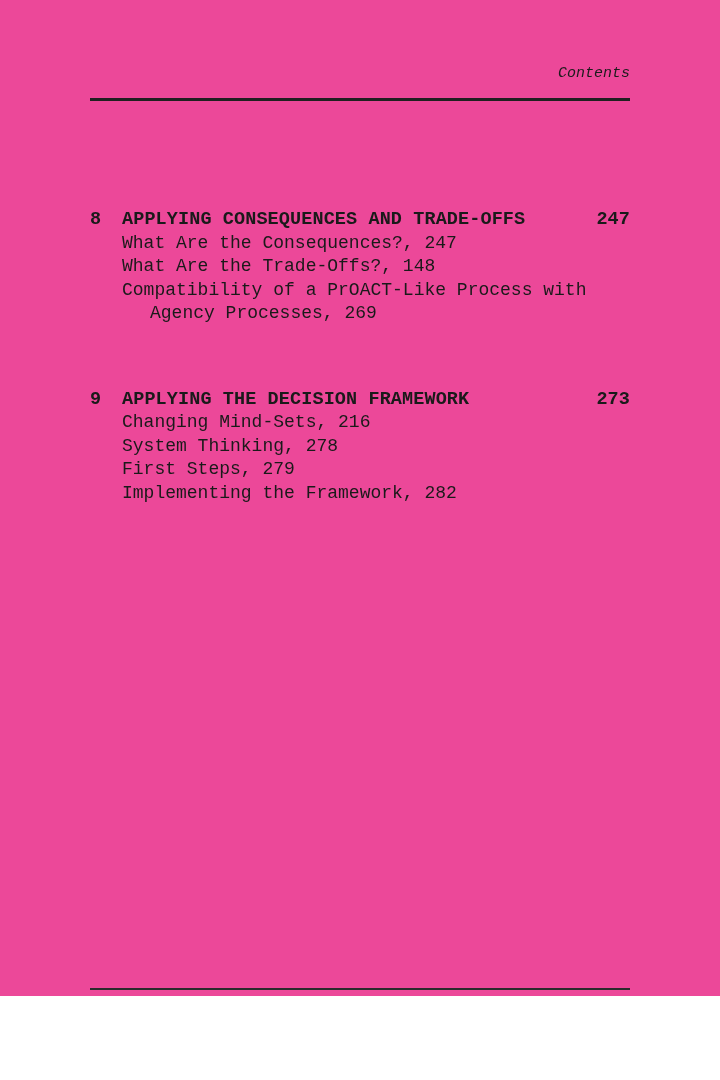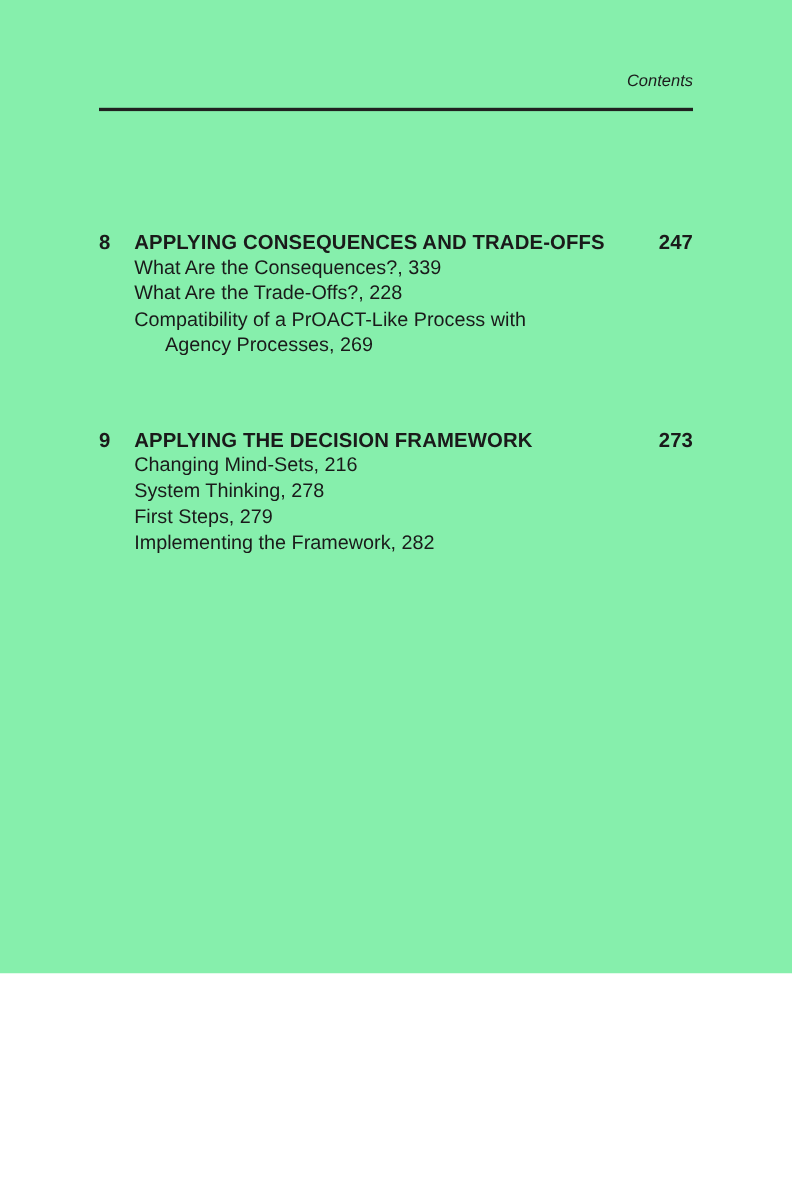--- a/index.html
+++ b/index.html
@@ -3,24 +3,24 @@
 <meta charset="utf-8">
 <style>
   html, body {
     margin: 0;
     padding: 0;
     background: #ffffff;
   }
   .page {
     position: relative;
     width: 720px;
-    height: 885px;
-    background: #86efac;
+    height: 996px;
+    background: #ec4899;
     color: #1a1a1a;
-    font-family: Liberation Sans, sans-serif;
+    font-family: Liberation Mono, monospace;
     overflow: hidden;
   }
   
   .page-header {
     position: absolute;
     left: 90px;
     right: 90px;
     top: 63px;
   }
   .running-head {
@@ -107,22 +107,22 @@
 
   <main class="toc">
 
     <section class="chapter">
       <div class="chapter-heading">
         <span class="chapter-number">8</span>
         <span class="chapter-title">APPLYING CONSEQUENCES AND TRADE-OFFS</span>
         <span class="chapter-page">247</span>
       </div>
       <div class="entries">
-        <div class="entry">What Are the Consequences?, 339</div>
-        <div class="entry">What Are the Trade-Offs?, 228</div>
+        <div class="entry">What Are the Consequences?, 247</div>
+        <div class="entry">What Are the Trade-Offs?, 148</div>
         <div class="entry">Compatibility of a PrOACT-Like Process with</div>
         <div class="entry cont">Agency Processes, 269</div>
       </div>
     </section>
 
     <section class="chapter">
       <div class="chapter-heading">
         <span class="chapter-number">9</span>
         <span class="chapter-title">APPLYING THE DECISION FRAMEWORK</span>
         <span class="chapter-page">273</span>

